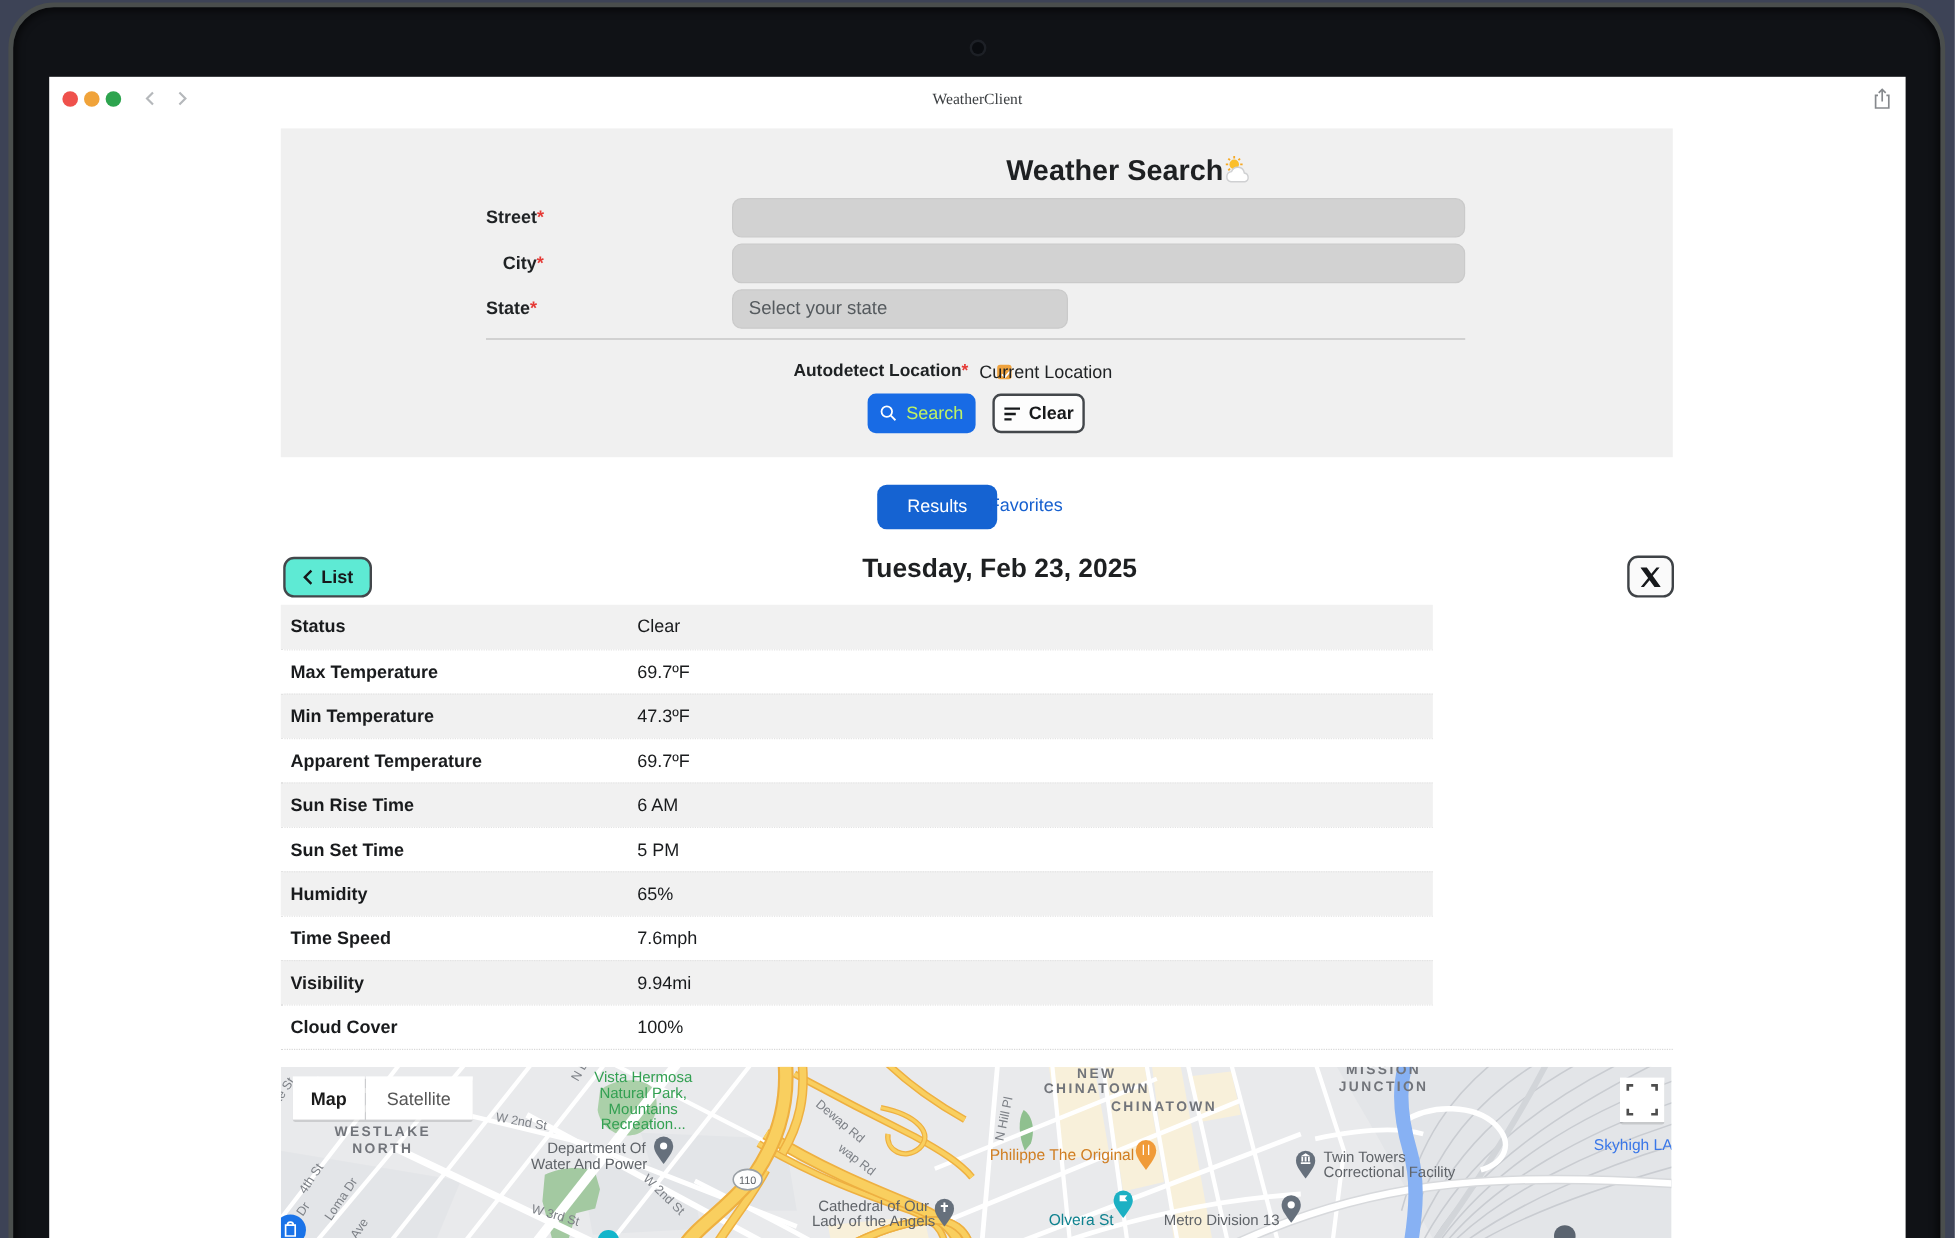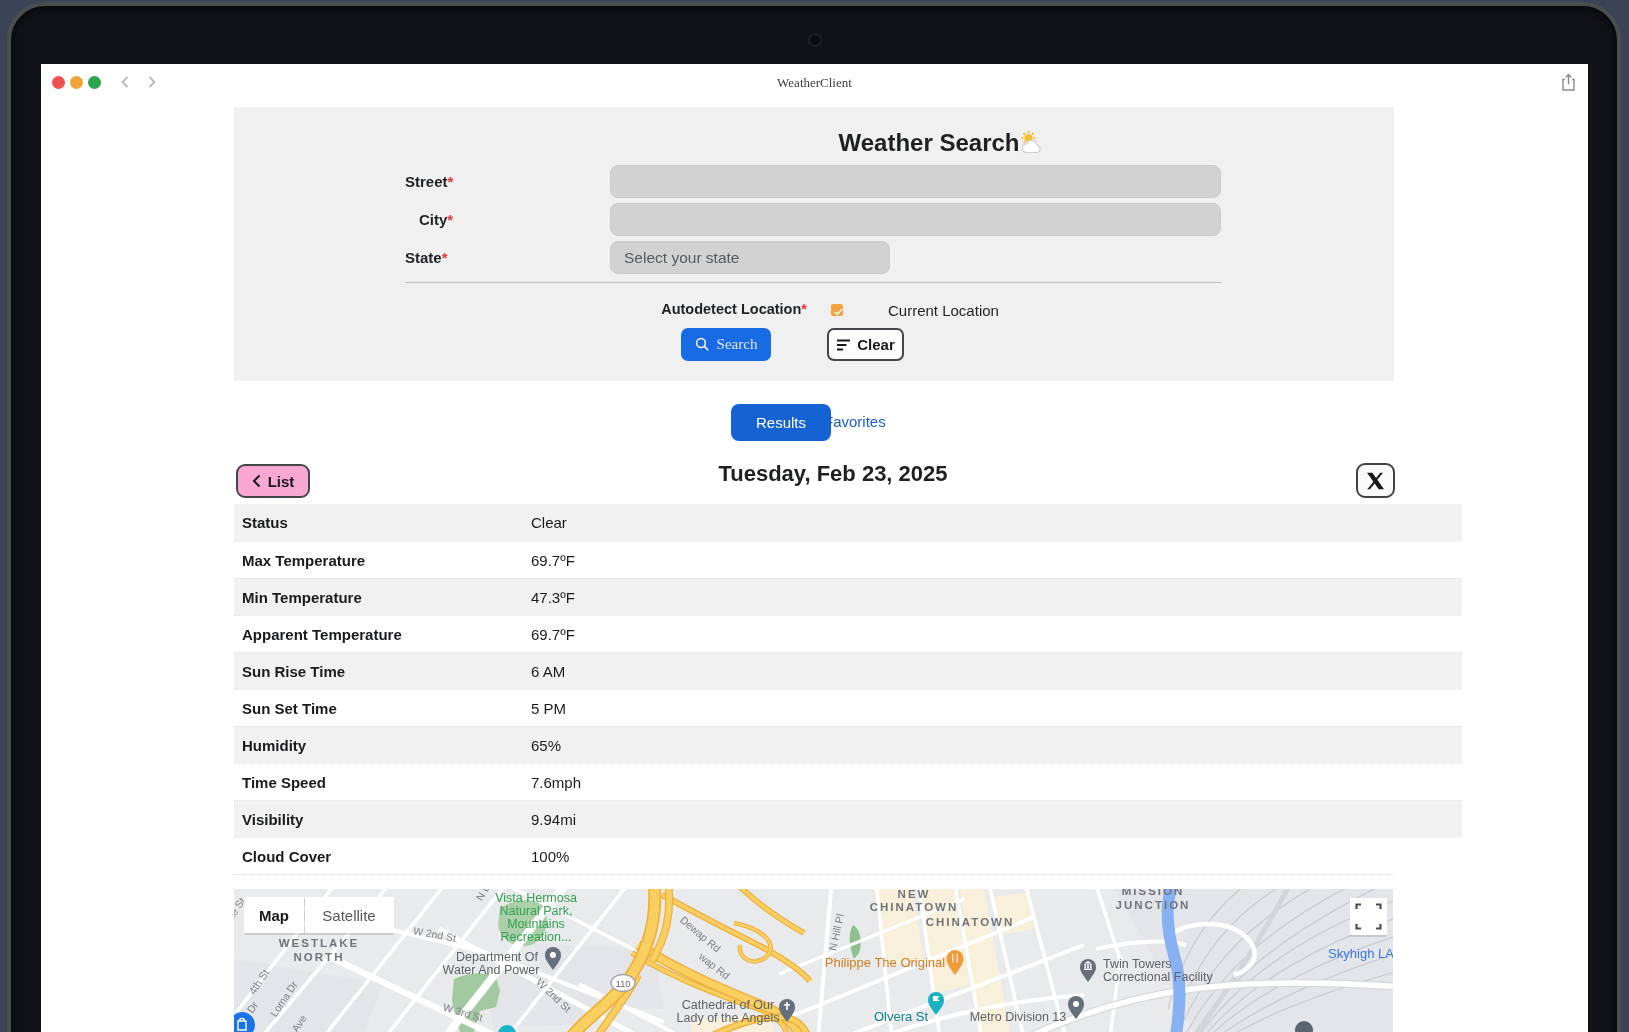--- a/index.html
+++ b/index.html
@@ -30,43 +30,43 @@
     border-radius:8px; border:1px solid #cacaca; }
   .sel { position:absolute; left:610px; width:280px; height:33px; background:#d2d2d2;
     border-radius:8px; border:1px solid #cacaca; font-size:15.5px; color:#555a5e;
     line-height:31px; padding-left:13px; }
   .divider { position:absolute; left:405px; top:282px; width:816px; height:1px; background:#bdbdbd; }
   .autol { position:absolute; top:301px; left:0px; width:807px; text-align:right;
      font-size:14.5px; font-weight:bold; color:#1f2224; }
   .cbx { position:absolute; left:831px; top:304px; width:12px; height:12px; border-radius:2.5px;
      background:#efa23d; }
   .cbx svg { position:absolute; left:1.5px; top:2px; }
-  .curloc { position:absolute; left:888px; top:302px; font-size:15px; color:#1f2224; }
+  .curloc { position:absolute; left:816px; top:302px; font-size:15px; color:#1f2224; }
   .btn { position:absolute; top:328px; height:33px; border-radius:7px; font-size:15px;
      display:flex; align-items:center; justify-content:center; }
-  .btn-search { left:681px; width:90px; background:#186be5; color:#e5e5e5;font-family:Liberation Serif, serif; }
+  .btn-search { left:723px; width:90px; background:#186be5; color:#bef264; }
   .btn-clear { left:827px; width:77px; background:#fdfdfd; color:#17191b;
      border:2px solid #43474b; font-weight:bold; }
   
   .tab-results { position:absolute; left:731px; top:404px; width:100px; height:37px;
      background:#1563d2; color:#fff; border-radius:8px; font-size:15px;
      display:flex; align-items:center; justify-content:center; }
   .tab-fav { position:absolute; left:824px; top:413px; font-size:15px; color:#1760cf; }
   
   .h2 { position:absolute; top:461px; left:233px; width:1200px; text-align:center;
      font-size:22px; font-weight:bold; color:#1e2022; }
   .btn-list { position:absolute; left:236px; top:464px; width:74px; height:34px;
-     background:#f9a8d4; border:2px solid #43474b; border-radius:9px;
+     background:#5eead4; border:2px solid #43474b; border-radius:9px;
      display:flex; align-items:center; justify-content:center; gap:7px;
      font-size:15px; font-weight:bold; color:#17191b; }
   .btn-x { position:absolute; left:1356px; top:463px; width:39px; height:35px;
      background:#fafafa; border:2px solid #3f4347; border-radius:9px;
      display:flex; align-items:center; justify-content:center; }
   
-  .trow { position:absolute; left:234px; width:1228px; height:37px; border-top:1px dotted #e3e3e3; box-sizing:border-box; }
+  .trow { position:absolute; left:234px; width:960px; height:37px; border-top:1px dotted #e3e3e3; box-sizing:border-box; }
   .trow.odd { background:#f1f1f1; }
   .trow .k { position:absolute; left:8px; top:10px; font-size:15px; font-weight:bold; color:#191b1d; }
   .trow .v { position:absolute; left:297px; top:10px; font-size:15px; color:#191b1d; }
   .tbl-bottom { position:absolute; left:234px; top:874px; width:1160px; height:1px;
      border-top:1px dotted #d8d8d8; }
   
   .map { position:absolute; left:234px; top:889px; width:1159px; height:143px; overflow:hidden; }
 </style>
 </head>
 <body>

